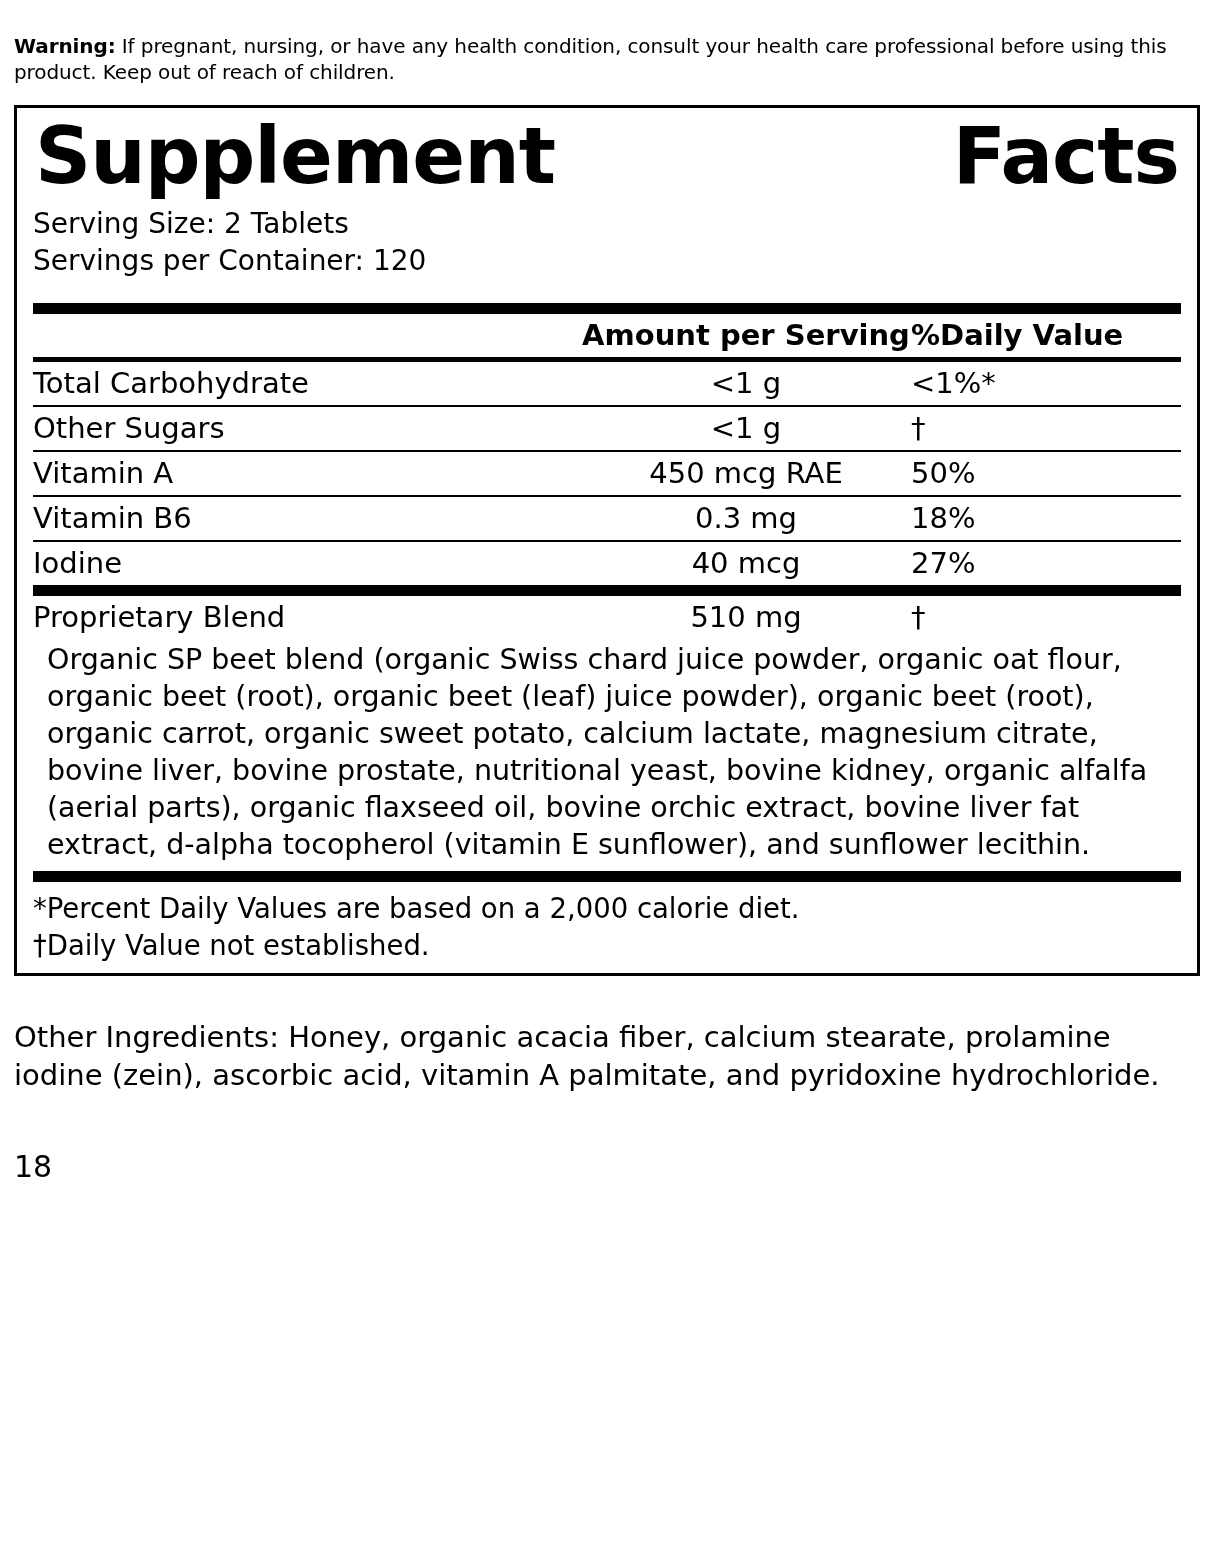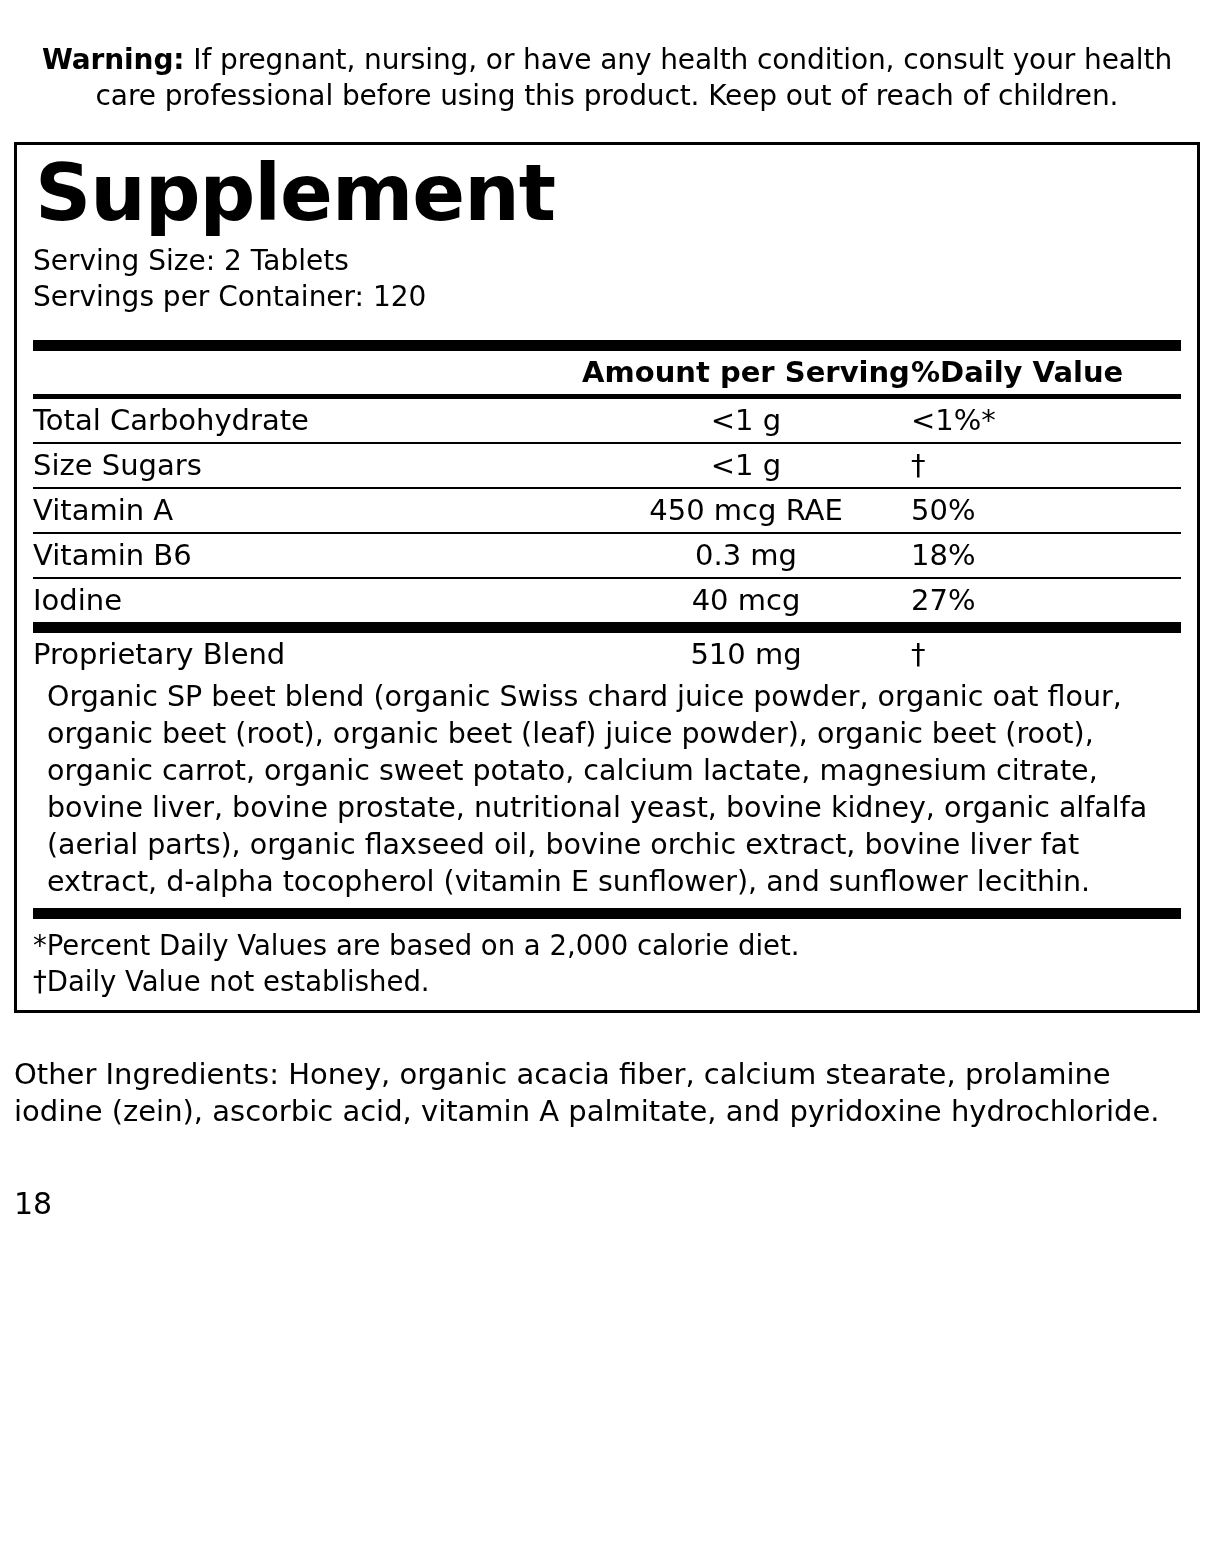--- a/index.html
+++ b/index.html
@@ -17,25 +17,24 @@
   .page {
     position: relative;
     width: 1214px;
     height: 1550px;
     box-sizing: border-box;
     padding: 0 14px;
   }
 
   
   .warning {
-    font-size: 28px;
+    font-size: 20px;
     line-height: 1.28;
     padding-top: 14px;
     letter-spacing: -0.1px;
-    text-align: center;
   }
   .warning .lead {
     font-weight: bold;
   }
 
   
   .sf-panel {
     border: 3px solid #000;
     margin-top: 14px;
     padding: 0 16px 10px 16px;
@@ -120,20 +119,21 @@
 <body>
 
 <div class="page">
 
   <p class="warning"><span class="lead">Warning:</span><span> If pregnant, nursing, or have any health condition, consult your health care professional before using this product. Keep out of reach of children.</span></p>
 
   <div class="sf-panel">
 
     <div class="sf-title">
       <span>Supplement</span>
+      <span>Facts</span>
     </div>
 
     <div class="sf-serving">
       <div>Serving Size: 2 Tablets</div>
       <div>Servings per Container: 120</div>
     </div>
 
     <div class="rule-thick"></div>
 
     <table class="sf-table">
@@ -149,21 +149,21 @@
     <div class="rule-med"></div>
 
     <table class="sf-table">
       <tbody>
           <tr class="row-sep">
         <td class="col-name">Total Carbohydrate</td>
         <td class="col-amt">&lt;1 g</td>
         <td class="col-dv">&lt;1%*</td>
       </tr>
       <tr class="row-sep">
-        <td class="col-name indent-1">Size Sugars</td>
+        <td class="col-name indent-1">Other Sugars</td>
         <td class="col-amt">&lt;1 g</td>
         <td class="col-dv">†</td>
       </tr>
       <tr class="row-sep">
         <td class="col-name">Vitamin A</td>
         <td class="col-amt">450 mcg RAE</td>
         <td class="col-dv">50%</td>
       </tr>
       <tr class="row-sep">
         <td class="col-name">Vitamin B6</td>

